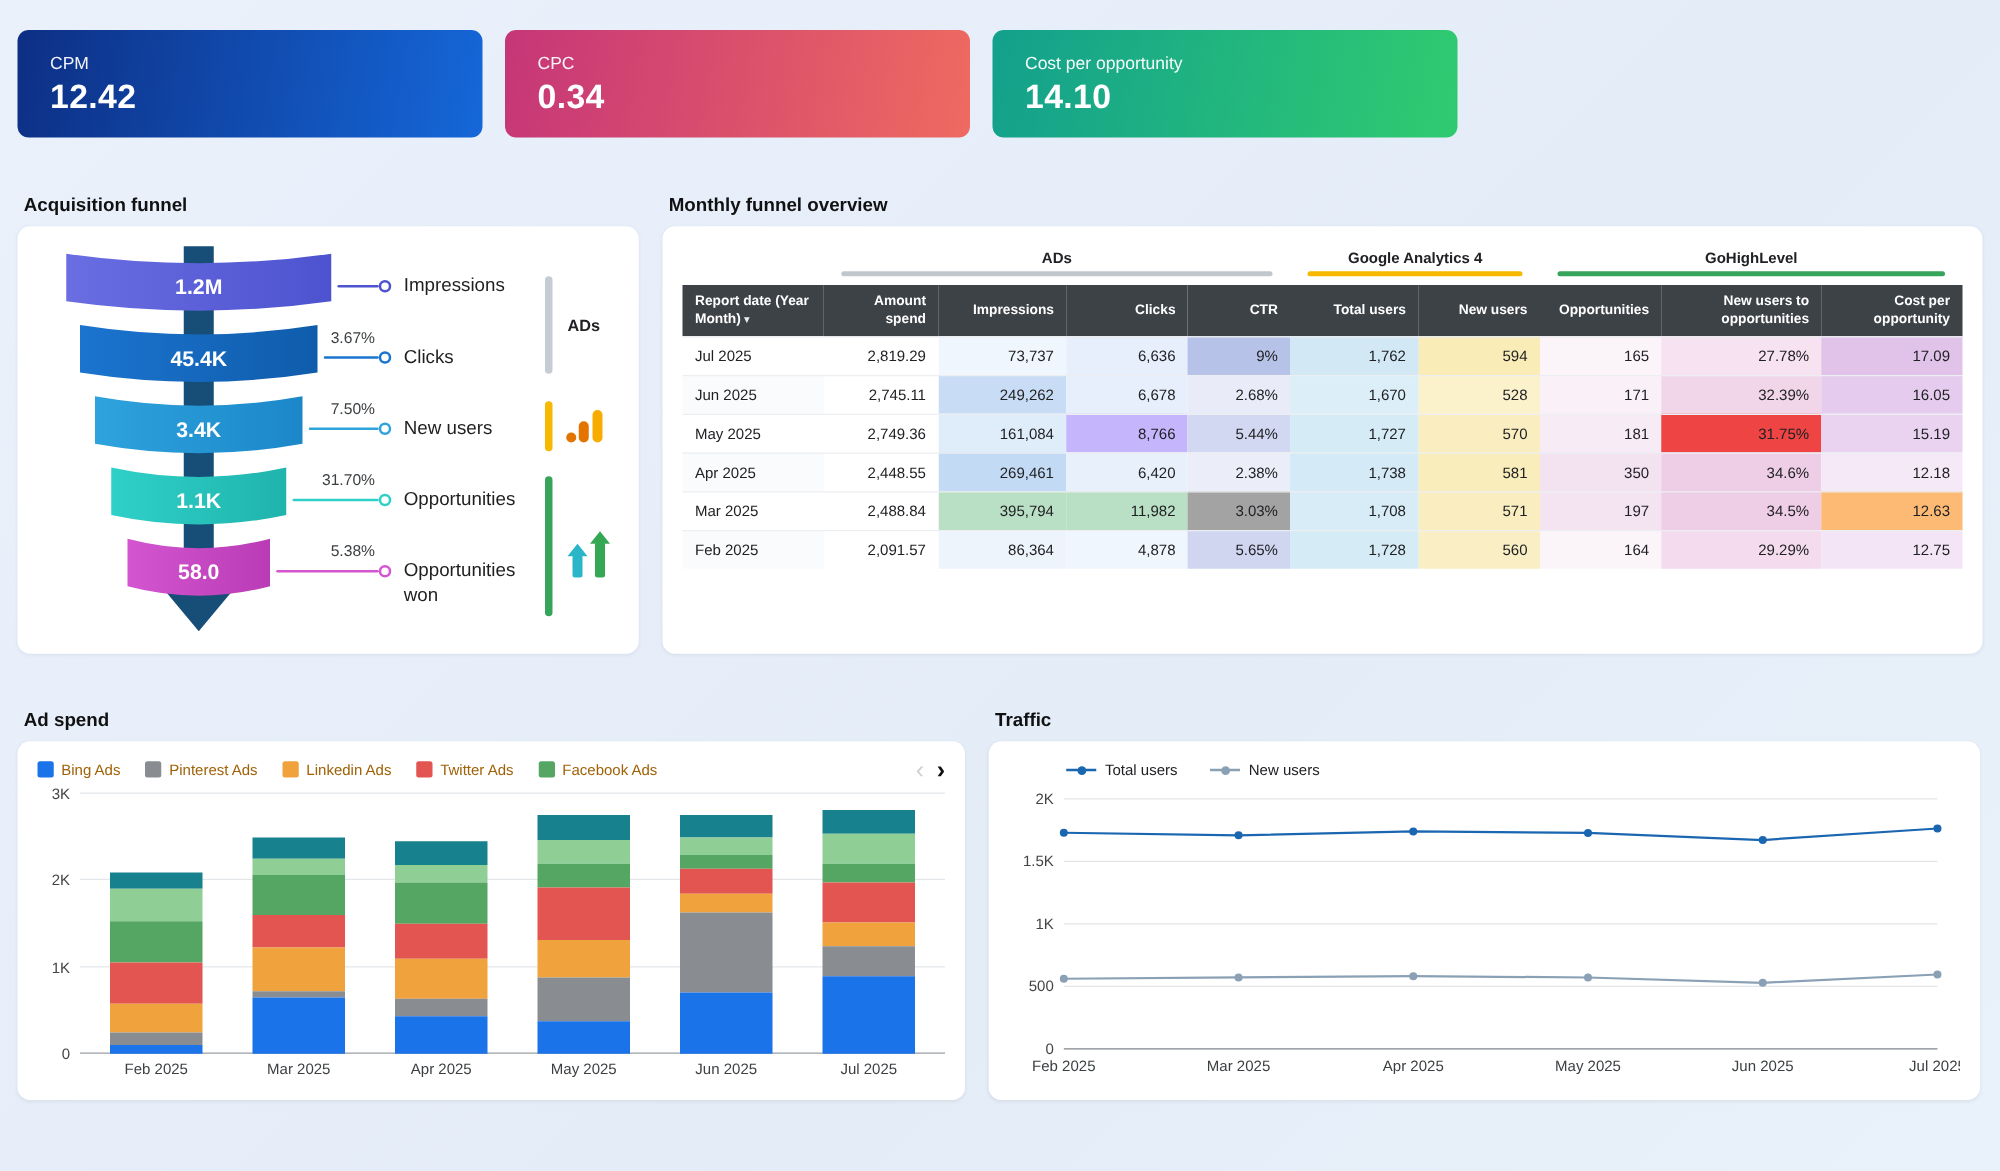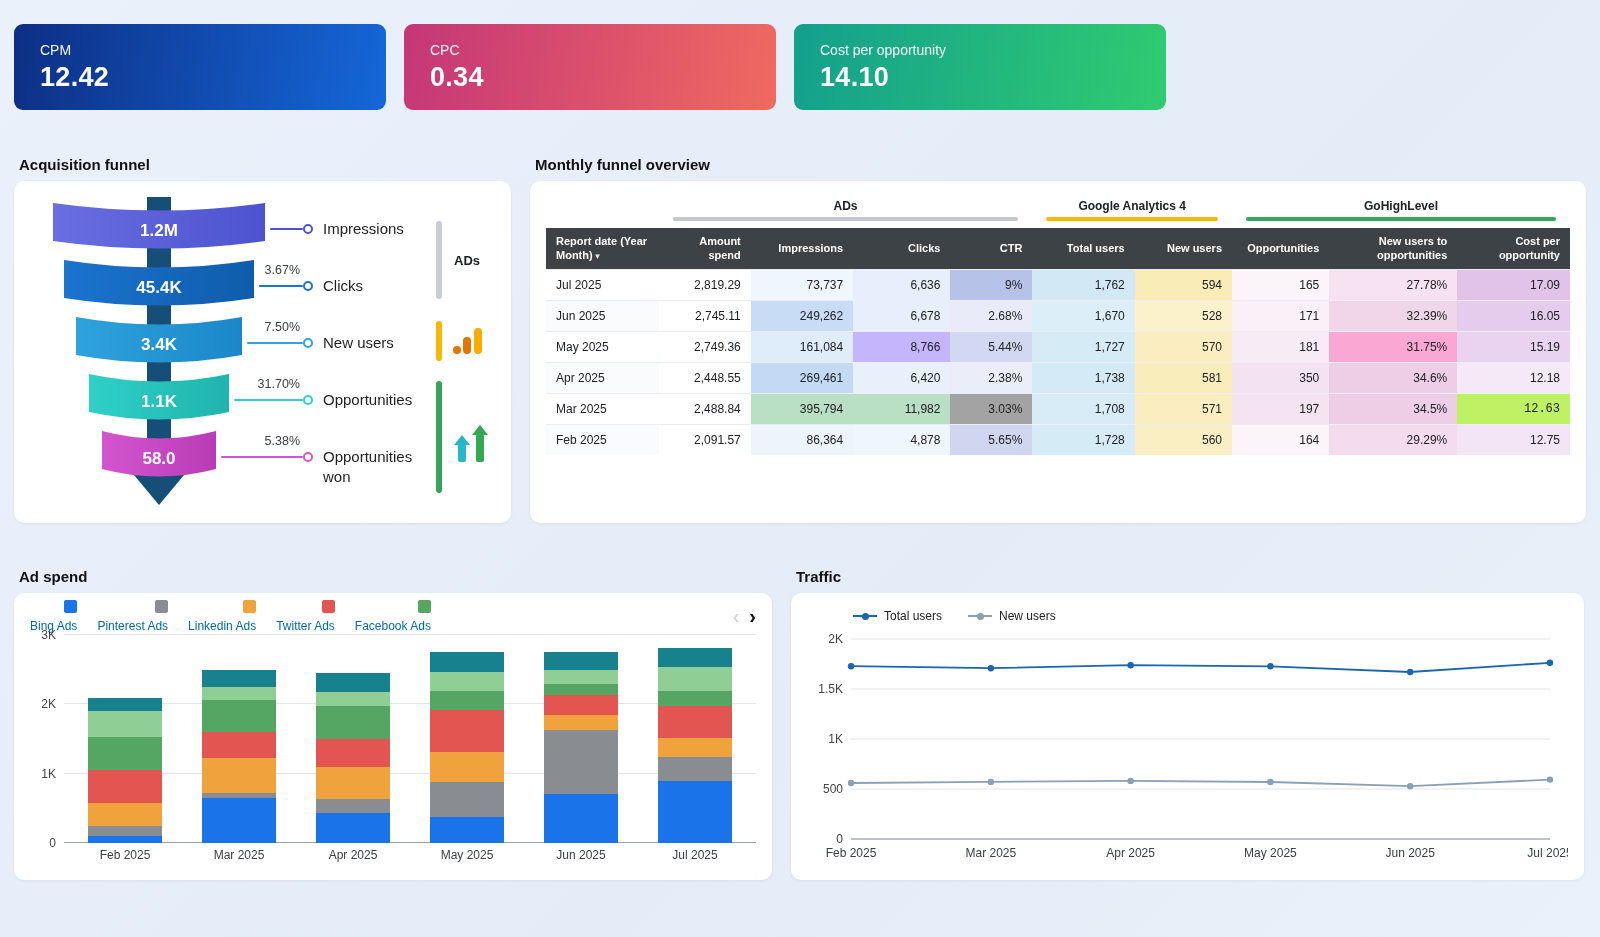--- a/index.html
+++ b/index.html
@@ -49,21 +49,21 @@
   .sort { font-size:9px; opacity:.9; }
   tbody td { font-size:12px; text-align:right; padding:8px 10px; border-top:1px solid #eceef1;
              color:#202124; white-space:nowrap; }
   tbody td.tdate { text-align:left; background:#fff; }
   tbody tr:nth-child(even) td.tdate { background:#fafbfc; }
 
   
   .adspend-card { width:758px; height:287px; padding:10px 16px 8px; }
   .legend-row { display:flex; align-items:center; height:26px; }
   .legend-items { display:flex; gap:20px; flex:1; }
-  .legend-item { display:flex; align-items:flex-end; gap:6px; font-size:12px; color:#0369a1; cursor:pointer;flex-direction:column; }
+  .legend-item { display:flex; align-items:flex-start; gap:6px; font-size:12px; color:#a16207; cursor:pointer; }
   .swatch { width:13px; height:13px; border-radius:2px; display:inline-block; }
   .legend-nav { display:flex; gap:10px; font-size:20px; line-height:1; }
   .nav-prev { color:#d0d0d0; cursor:pointer; }
   .nav-next { color:#111; font-weight:700; cursor:pointer; }
   .bar-chart-wrap { display:flex; margin-top:6px; }
   .ylabels { width:34px; position:relative; height:208px; }
   .ylabels div { position:absolute; right:8px; font-size:12px; color:#444; transform:translateY(50%); }
   .plot { flex:1; position:relative; height:208px; }
   .gridline { position:absolute; left:0; right:0; border-top:1px solid #e4e7ea; }
   .gridline.base { border-top:1px solid #9aa0a6; }
@@ -255,21 +255,21 @@
             </tr>
             <tr>
               <td class="tdate">May 2025</td>
               <td>2,749.36</td>
               <td style="background: rgb(223, 236, 250); padding-left: 10px;">161,084</td>
               <td style="background: #c4b5fd;">8,766</td>
               <td style="background: rgb(210, 216, 241);">5.44%</td>
               <td style="background: rgb(213, 235, 246);">1,727</td>
               <td style="background: rgb(250, 238, 192);">570</td>
               <td style="background: rgb(247, 235, 245);">181</td>
-              <td style="background: #f9a8d4; text-align: right;">31.75%</td>
+              <td style="background: #ef4444; text-align: right;">31.75%</td>
               <td style="background: rgb(233, 211, 240);">15.19</td>
             </tr>
             <tr>
               <td class="tdate">Apr 2025</td>
               <td>2,448.55</td>
               <td style="background: rgb(195, 218, 244);">269,461</td>
               <td style="background: rgb(232, 241, 251);">6,420</td>
               <td style="background: rgb(235, 237, 249);">2.38%</td>
               <td style="background: rgb(212, 234, 246);">1,738</td>
               <td style="background: rgb(249, 237, 187);">581</td>
@@ -280,21 +280,21 @@
             <tr>
               <td class="tdate">Mar 2025</td>
               <td>2,488.84</td>
               <td style="background: rgb(185, 223, 196);">395,794</td>
               <td style="background: rgb(185, 223, 196);">11,982</td>
               <td style="background: #a3a3a3;">3.03%</td>
               <td style="background: rgb(215, 236, 246);">1,708</td>
               <td style="background: rgb(250, 238, 192);">571</td>
               <td style="background: rgb(244, 228, 241);">197</td>
               <td style="background: rgb(238, 205, 231);">34.5%</td>
-              <td style="background: #bef264; font-family: Liberation Mono, monospace;">12.63</td>
+              <td style="background: #fdba74;">12.63</td>
             </tr>
             <tr>
               <td class="tdate">Feb 2025</td>
               <td>2,091.57</td>
               <td style="background: rgb(237, 244, 252);">86,364</td>
               <td style="background: rgb(240, 246, 253);">4,878</td>
               <td style="background: rgb(208, 214, 240);">5.65%</td>
               <td style="background: rgb(213, 235, 246);">1,728</td>
               <td style="background: rgb(250, 239, 196);">560</td>
               <td style="background: rgb(251, 245, 250);">164</td>

